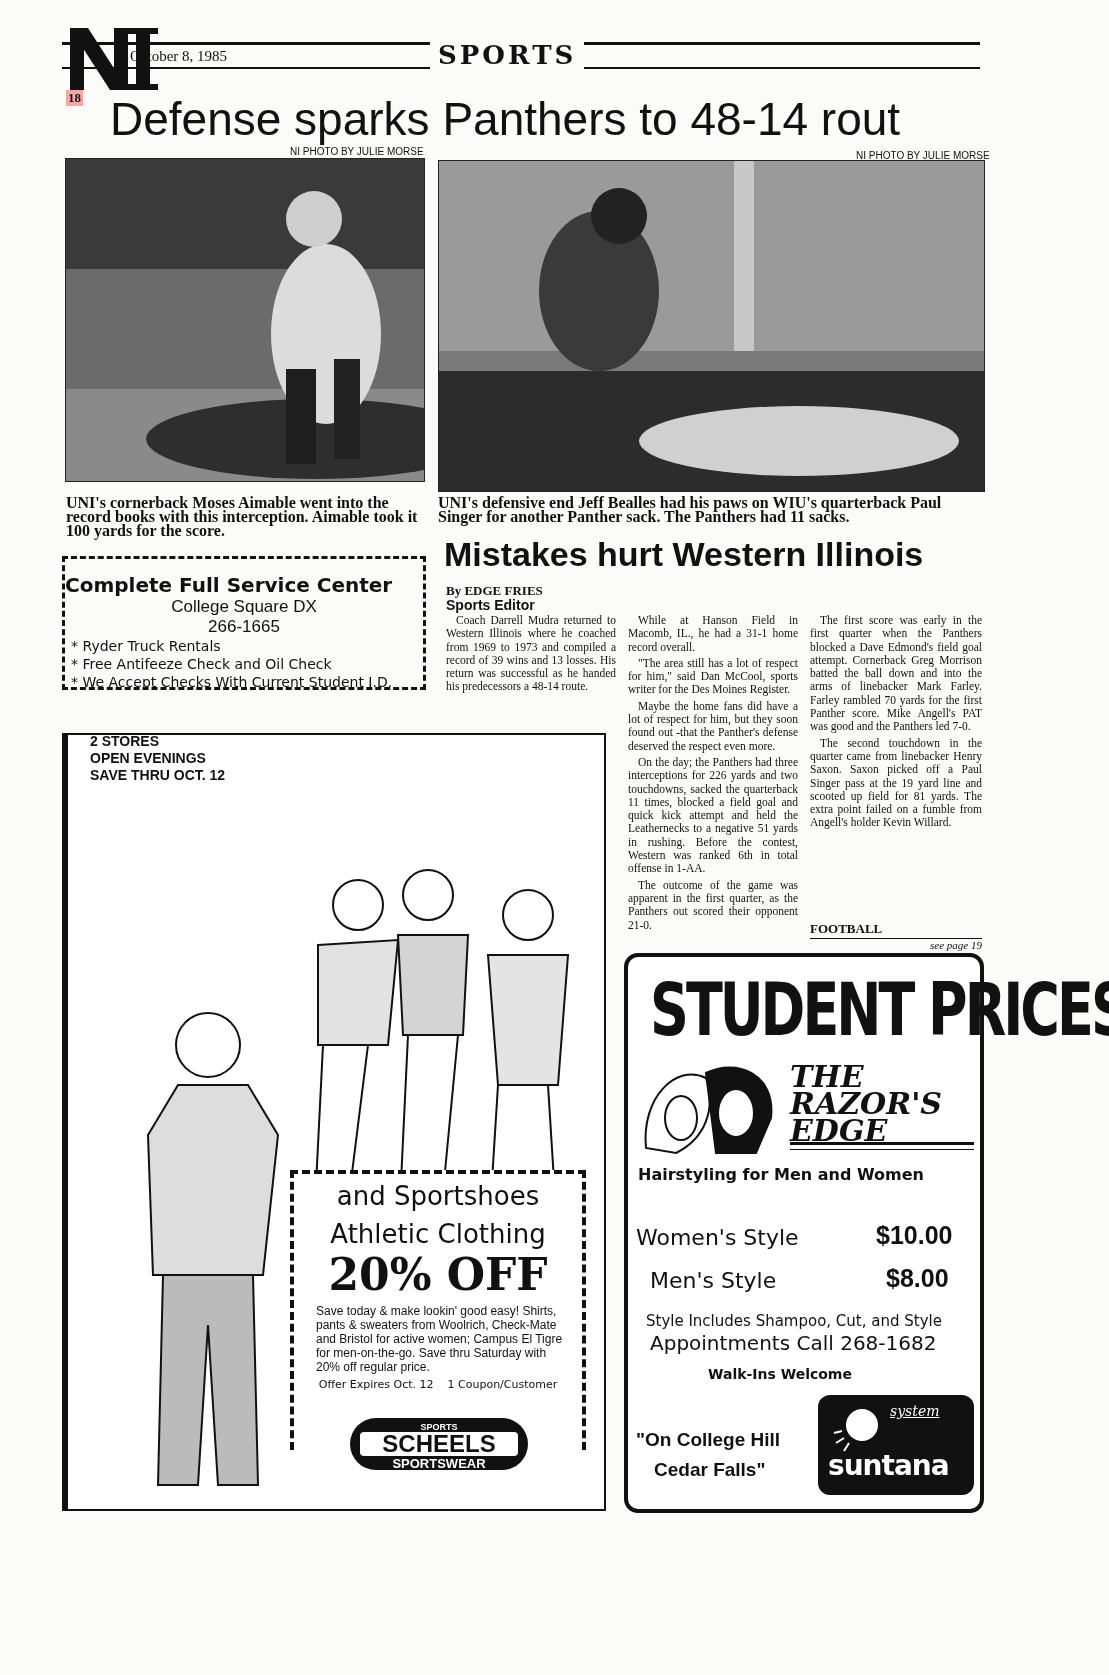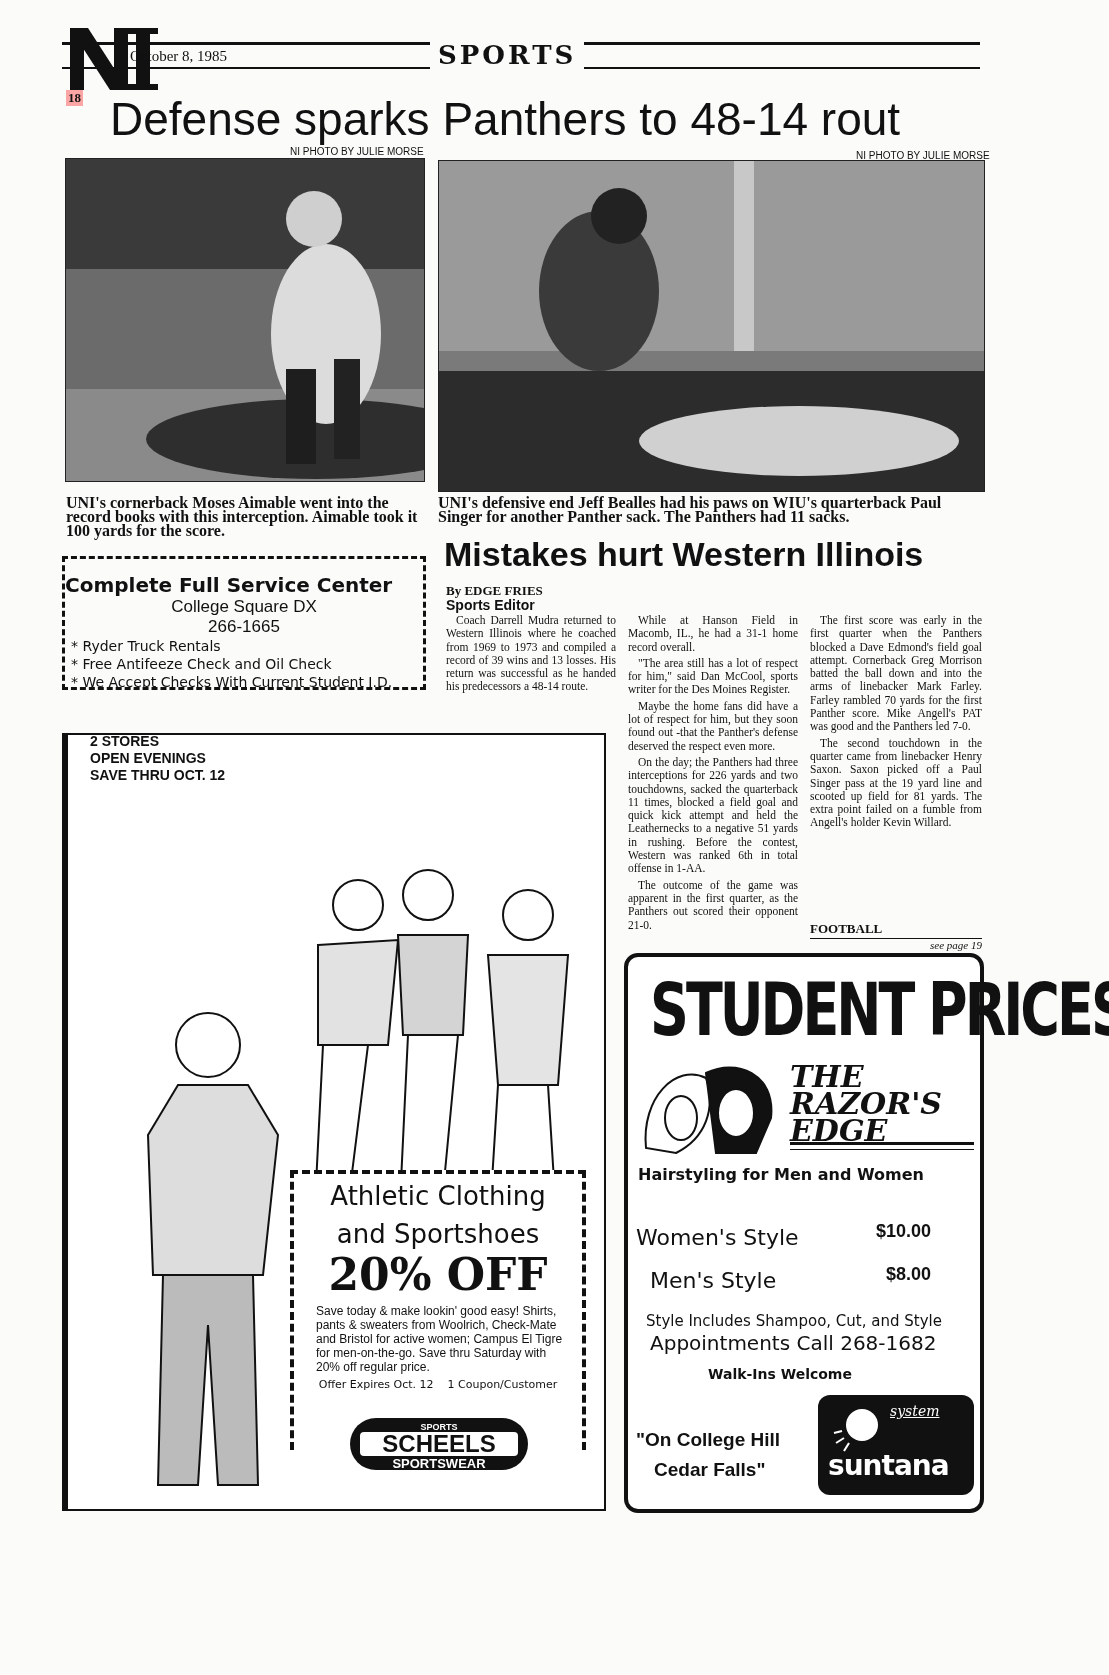--- a/index.html
+++ b/index.html
@@ -55,21 +55,21 @@
   .sl-mid { font-family:"Liberation Sans", sans-serif; font-weight:bold; font-size:24px; line-height:24px; background:#fff; color:#111; margin:0 10px; border-radius:4px; }
   .sl-bot { font-family:"Liberation Sans", sans-serif; font-weight:bold; font-size:13px; }
 
   
   .razor-ad { left:624px; top:953px; width:360px; height:560px; border:4px solid #111; border-radius:14px; box-sizing:border-box; background:#fff; }
   .student { left:650px; top:967px; width:310px; font-family:"DejaVu Sans", sans-serif; font-weight:bold; font-size:54px; letter-spacing:-3px; transform:scaleY(1.35); transform-origin:top left; white-space:nowrap; }
   .razor-logo { left:790px; top:1063px; font-family:"DejaVu Serif", serif; font-style:italic; font-weight:bold; font-size:30px; line-height:27px; }
   .razor-rule { left:790px; top:1142px; width:184px; height:4px; border-top:3px solid #111; border-bottom:1px solid #111; }
   .hair { left:638px; top:1165px; font-family:"DejaVu Sans", sans-serif; font-weight:bold; font-size:16px; }
   .price-row { font-family:"DejaVu Sans", sans-serif; font-size:22px; }
-  .price-val { font-family:"Liberation Sans", sans-serif; font-weight:bold; font-size:18px; }
+  .price-val { font-family:"Liberation Sans", sans-serif; font-weight:bold; font-size:25px; }
   .incl { left:646px; top:1312px; font-family:"DejaVu Sans", sans-serif; font-size:15px; }
   .appt { left:650px; top:1331px; font-family:"DejaVu Sans", sans-serif; font-size:20px; }
   .walk { left:708px; top:1366px; font-family:"DejaVu Sans", sans-serif; font-weight:bold; font-size:14px; }
   .hill { left:636px; top:1425px; font-family:"Liberation Sans", sans-serif; font-weight:bold; font-size:19px; line-height:30px; }
   .suntana { left:818px; top:1395px; width:156px; height:100px; background:#111; border-radius:12px; color:#fff; }
 </style>
 </head>
 <body>
 
 <div class="abs mast-rule-top"></div>
@@ -166,22 +166,22 @@
       <path d="M420 240 L410 400 L480 400 L470 240 Z"></path>
     </g>
   </svg>
 </div>
 <div class="abs stores">
   <div>2 STORES</div>
   <div>OPEN EVENINGS</div>
   <div>SAVE THRU OCT. 12</div>
 </div>
 <div class="abs coupon" style="background:#fff;">
+  <div class="cp-line1">and Sportshoes</div>
   <div class="cp-line1">Athletic Clothing</div>
-  <div class="cp-line1">and Sportshoes</div>
   <div class="cp-off">20% OFF</div>
   <div class="cp-body">Save today &amp; make lookin' good easy! Shirts, pants &amp; sweaters from Woolrich, Check-Mate and Bristol for active women; Campus El Tigre for men-on-the-go. Save thru Saturday with 20% off regular price.</div>
   <div class="cp-exp">
     <span>Offer Expires Oct. 12</span>
     &nbsp;&nbsp;
     <span>1 Coupon/Customer</span>
   </div>
 </div>
 <div class="abs scheels-logo">
   <div class="sl-top">SPORTS</div>

